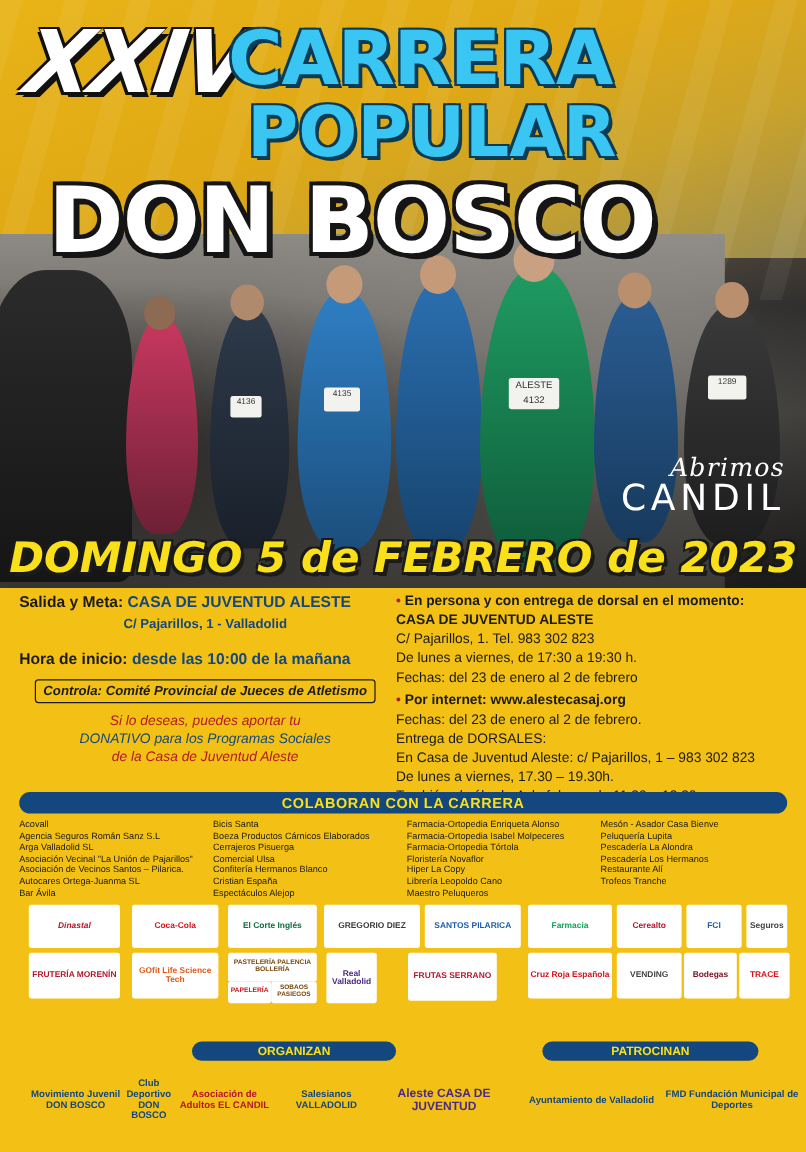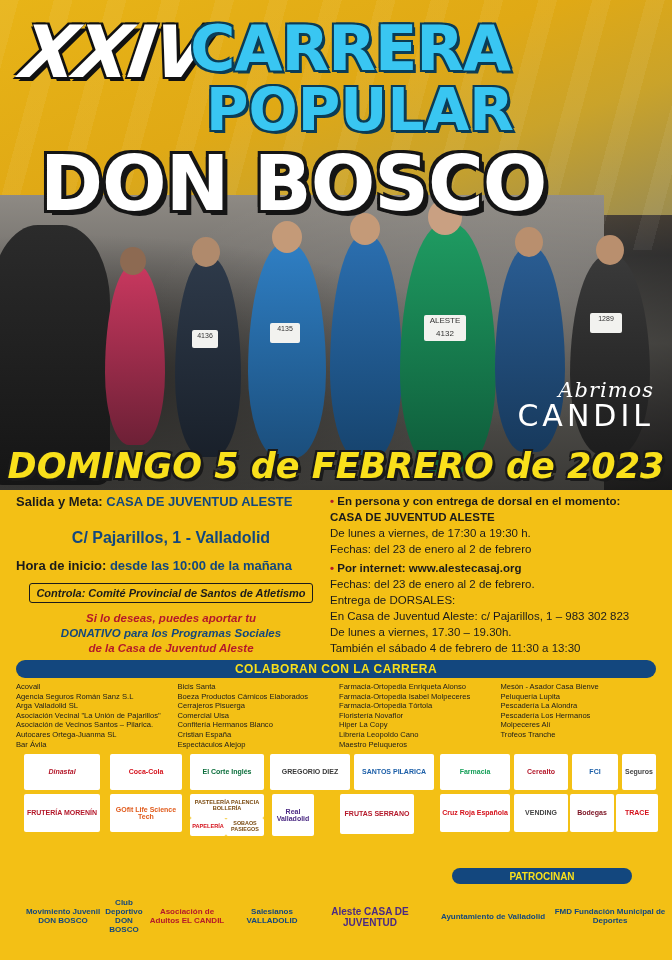--- a/index.html
+++ b/index.html
@@ -96,21 +96,21 @@
   .blue{color:#13477e;font-weight:bold;}
 
   .salida{font-size:13px;margin-top:4px;}
   .salida .lbl{font-weight:bold;color:#1b1b1b;}
   .salida .val{font-weight:bold;color:#13477e;}
 
   .controla{
     margin-top:10px;border:1px solid #1b1b1b;border-radius:3px;padding:3px 6px;
     font-size:11px;font-style:italic;font-weight:bold;display:inline-block;
   }
-  .donativo{margin-top:8px;text-align:center;font-size:11.5px;line-height:15px;font-weight:bold;color:#b4182a;font-style:italic;}
+  .donativo{margin-top:8px;text-align:center;font-size:11.5px;line-height:15px;font-weight:normal;color:#b4182a;font-style:italic;}
   .donativo .big{color:#13477e;}
 
   .insc-title{font-size:13px;font-weight:bold;}
   .insc-title .grat{color:#b4182a;}
   .bullet{font-size:11.5px;line-height:16px;}
   .bullet .dot{color:#b4182a;font-weight:bold;}
 
   
   .colabbar{
     position:absolute;left:16px;top:170px;width:640px;height:18px;
@@ -184,40 +184,41 @@
     <div class="txt">DOMINGO 5 de FEBRERO de 2023</div>
   </div>
 
   <div class="info">
 
     <div class="col-left">
       <div class="salida">
         <span class="lbl">Salida y Meta:</span>
         <span class="val">CASA DE JUVENTUD ALESTE</span>
       </div>
-      <div class="line center b blue" style="margin-top:20px;font-size:16px;">C/ Pajarillos, 1 - Valladolid</div>
+      <div class="line center b blue" style="margin-top:3px;font-size:11px;">C/ Pajarillos, 1 - Valladolid</div>
       <div class="salida" style="margin-top:12px;">
         <span class="lbl">Hora de inicio:</span>
         <span class="val">desde las 10:00 de la mañana</span>
       </div>
       <div style="text-align:center;">
-        <div class="controla">Controla: Comité Provincial de Santos de Atletismo</div>
+        <div class="controla">Controla: Comité Provincial de Jueces de Atletismo</div>
       </div>
       <div class="donativo">
         <div>Si lo deseas, puedes aportar tu</div>
         <div class="big">DONATIVO para los Programas Sociales</div>
         <div>de la Casa de Juventud Aleste</div>
       </div>
     </div>
 
     <div class="col-right">
       <div class="bullet" style="margin-top:3px;">
         <span class="dot">•</span>
         <span class="b">En persona y con entrega de dorsal en el momento:</span>
         <div class="b">CASA DE JUVENTUD ALESTE</div>
+        <div>C/ Pajarillos, 1. Tel. 983 302 823</div>
         <div>De lunes a viernes, de 17:30 a 19:30 h.</div>
         <div>Fechas: del 23 de enero al 2 de febrero</div>
       </div>
       <div class="bullet" style="margin-top:3px;">
         <span class="dot">•</span>
         <span class="b">Por internet: www.alestecasaj.org</span>
         <div>Fechas: del 23 de enero al 2 de febrero.</div>
         <div>Entrega de DORSALES:</div>
         <div>En Casa de Juventud Aleste: c/ Pajarillos, 1 – 983 302 823</div>
         <div>De lunes a viernes, 17.30 – 19.30h.</div>
@@ -254,21 +255,21 @@
         <div>Floristería Novaflor</div>
         <div>Hiper La Copy</div>
         <div>Librería Leopoldo Cano</div>
         <div>Maestro Peluqueros</div>
       </div>
       <div class="c">
         <div>Mesón - Asador Casa Bienve</div>
         <div>Peluquería Lupita</div>
         <div>Pescadería La Alondra</div>
         <div>Pescadería Los Hermanos</div>
-        <div>Molpeceres Alí</div>
+        <div>Restaurante Alí</div>
         <div>Trofeos Tranche</div>
       </div>
     </div>
 
     <div class="logos">
       <div class="logo" style="left:14px;top:4px;width:74px;height:34px;color:#b4182a;font-style:italic;">Dinastal</div>
       <div class="logo" style="left:100px;top:4px;width:70px;height:34px;color:#d5121c;">Coca-Cola</div>
       <div class="logo" style="left:180px;top:4px;width:72px;height:34px;color:#0b6e3b;">El Corte Inglés</div>
       <div class="logo" style="left:260px;top:4px;width:78px;height:34px;color:#3a3a3a;">GREGORIO DIEZ</div>
       <div class="logo" style="left:344px;top:4px;width:78px;height:34px;color:#1c5fa8;">SANTOS PILARICA</div>
@@ -283,20 +284,23 @@
       <div class="logo" style="left:180px;top:68px;width:34px;height:16px;color:#d5121c;font-size:5.6px;">PAPELERÍA</div>
       <div class="logo" style="left:216px;top:68px;width:36px;height:16px;color:#7a4a10;font-size:5.4px;">SOBAOS PASIEGOS</div>
       <div class="logo" style="left:262px;top:44px;width:40px;height:40px;color:#4b2a83;">Real Valladolid</div>
       <div class="logo" style="left:330px;top:44px;width:72px;height:38px;color:#b4182a;">FRUTAS SERRANO</div>
       <div class="logo" style="left:430px;top:44px;width:68px;height:36px;color:#d5121c;">Cruz Roja Española</div>
       <div class="logo" style="left:504px;top:44px;width:52px;height:36px;color:#444;">VENDING</div>
       <div class="logo" style="left:560px;top:44px;width:42px;height:36px;color:#7a1020;">Bodegas</div>
       <div class="logo" style="left:606px;top:44px;width:40px;height:36px;color:#d5121c;">TRACE</div>
     </div>
 
+    <div class="orgbar">
+      <span>ORGANIZAN</span>
+    </div>
     <div class="patrobar">
       <span>PATROCINAN</span>
     </div>
 
     <div class="orglogos">
       <div class="ologo" style="left:14px;top:2px;width:78px;height:58px;">Movimiento Juvenil DON BOSCO</div>
       <div class="ologo" style="left:96px;top:2px;width:36px;height:58px;">Club Deportivo DON BOSCO</div>
       <div class="ologo" style="left:136px;top:2px;width:82px;height:58px;color:#b4182a;">Asociación de Adultos EL CANDIL</div>
       <div class="ologo" style="left:224px;top:2px;width:76px;height:58px;">Salesianos VALLADOLID</div>
       <div class="ologo" style="left:300px;top:2px;width:120px;height:58px;color:#4b2a83;font-size:10px;">Aleste CASA DE JUVENTUD</div>

